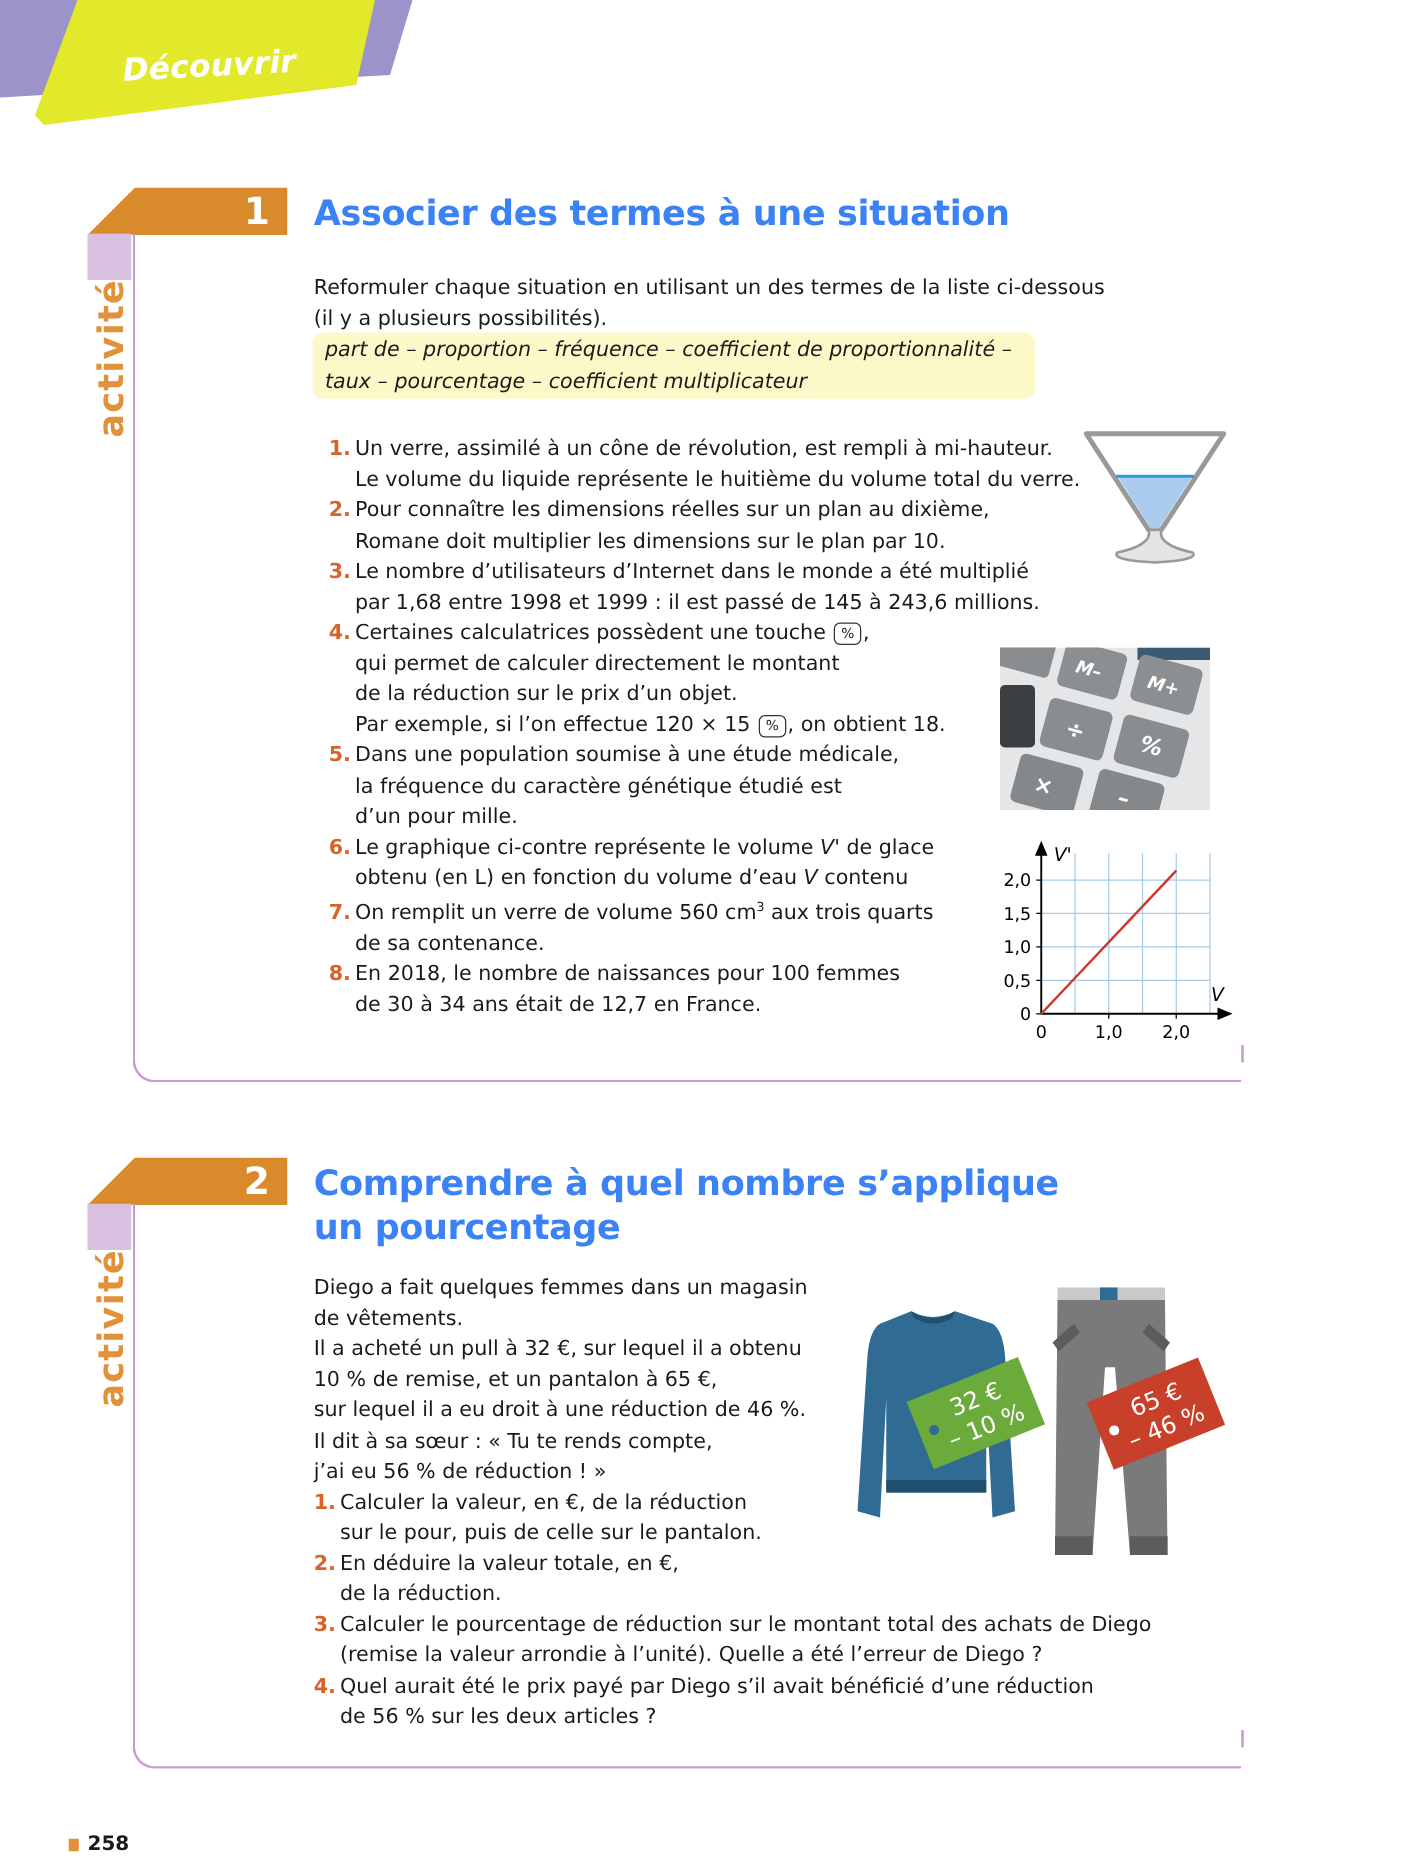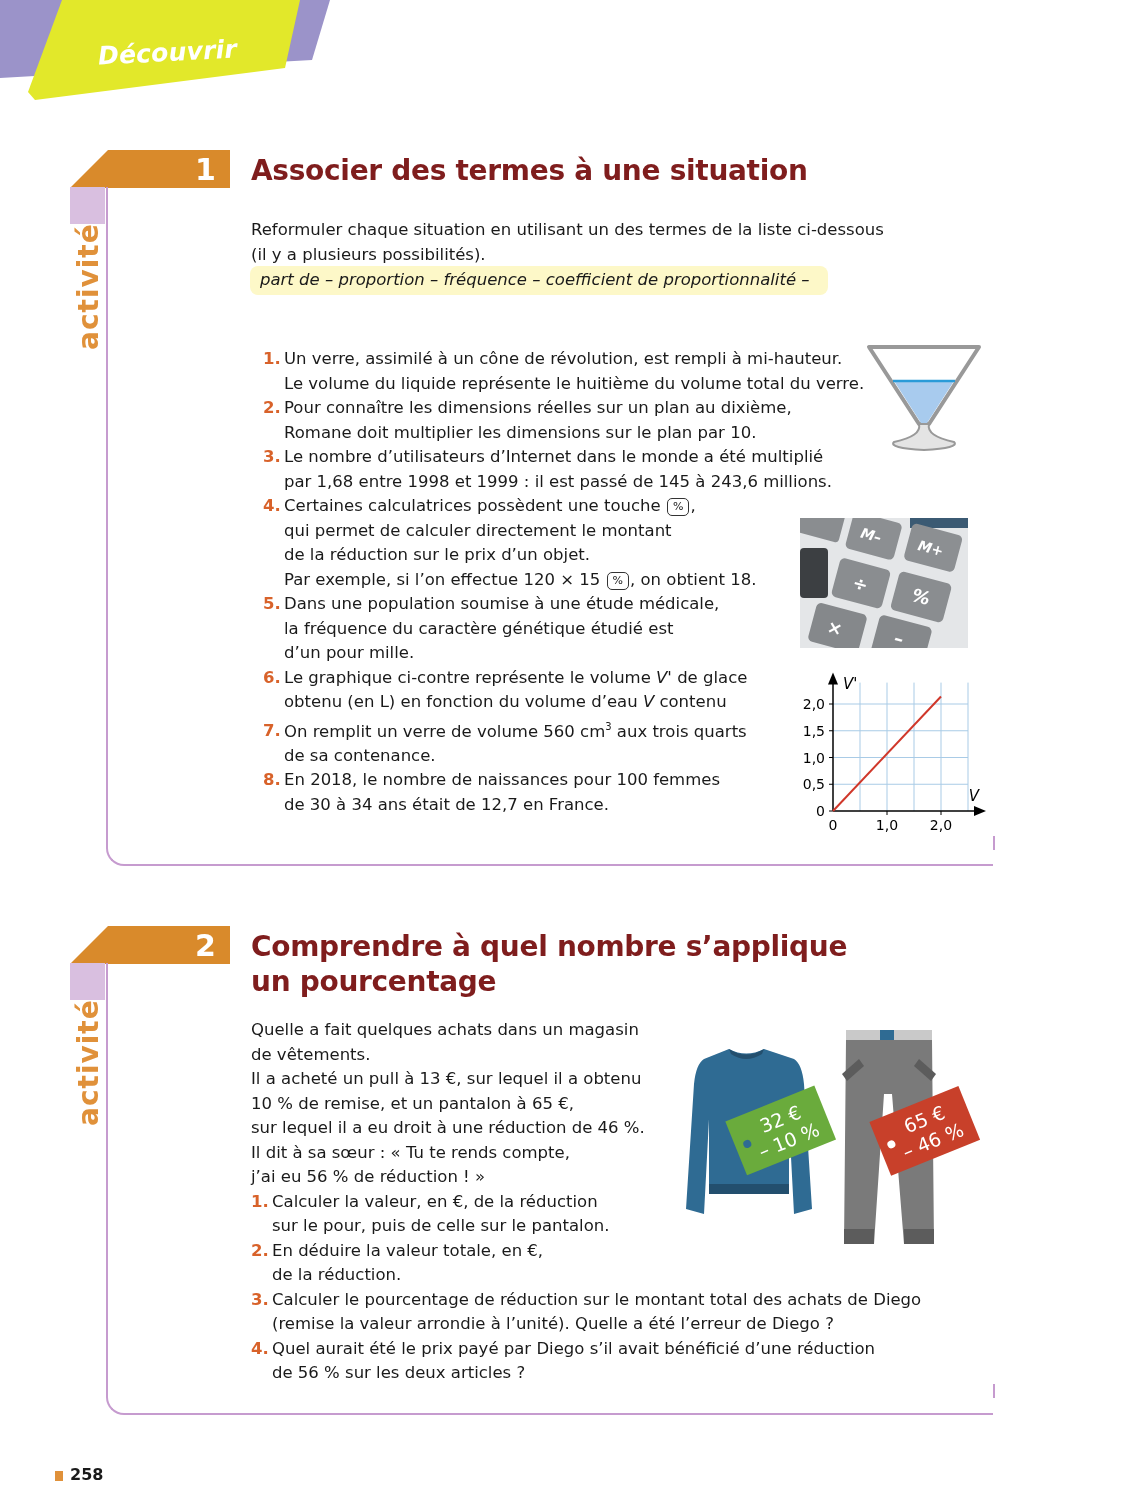--- a/index.html
+++ b/index.html
@@ -8,21 +8,21 @@
   .abs { position:absolute; }
 
   
   #banner-back { left:0; top:0; width:330px; height:100px; }
   #banner-text { left:98px; top:38px; font-size:25px; font-weight:bold; font-style:italic; color:#ffffff; letter-spacing:0.2px; transform:rotate(-3deg); }
   .act-num { font-size:30px; font-weight:bold; color:#ffffff; }
   .act-side { width:35px; background:#d9bfe0; }
   .act-label { font-size:28px; font-weight:bold; color:#e0913a; transform:rotate(-90deg); transform-origin:left top; letter-spacing:1px; }
   .act-frame { border-left:2px solid #c69bcf; border-bottom:2px solid #c69bcf; border-bottom-left-radius:18px; }
   .act-frame-right { width:2px; background:#c69bcf; }
-  .act-title { font-size:28px; font-weight:bold; color:#7f1d1d; line-height:35px; letter-spacing:-0.3px; }
+  .act-title { font-size:28px; font-weight:bold; color:#3b82f6; line-height:35px; letter-spacing:-0.3px; }
 
   .txt { font-size:16.5px; line-height:24.5px; color:#1a1a1a; }
   .num { color:#d8622a; font-weight:bold; display:inline-block; width:21px; }
   .indent { padding-left:21px; }
   .kw-box { background:#fdf8c8; border-radius:8px; padding:2px 10px; font-style:italic; font-size:16.5px; line-height:24.5px; }
   .key { display:inline-block; border:1.3px solid #333; border-radius:5px; font-size:11px; line-height:16px; padding:0 5px; margin:0 1px; vertical-align:1px; }
   sup { font-size:10px; }
 
   #page-num-box { left:55px; top:1471px; width:8px; height:10px; background:#e0913a; }
   #page-num { left:70px; top:1465px; font-size:16px; font-weight:bold; }
@@ -47,20 +47,21 @@
 
 <div class="abs act-title" style="left:251px;top:153px;">Associer des termes à une situation</div>
 
 <div class="abs txt" style="left:251px;top:208px;width:660px;margin-top:10px;">
   <div>Reformuler chaque situation en utilisant un des termes de la liste ci-dessous</div>
   <div>(il y a plusieurs possibilités).</div>
 </div>
 
 <div class="abs kw-box" style="left:250px;top:266px;width:558px;">
   <div>part de – proportion – fréquence – coefficient de proportionnalité –</div>
+  <div>taux – pourcentage – coefficient multiplicateur</div>
 </div>
 
 <div class="abs txt" style="left:251px;top:347px;width:620px;margin-left:12px;">
   <div>
     <div><span class="num">1.</span><span>Un verre, assimilé à un cône de révolution, est rempli à mi-hauteur.</span></div>
     <div class="indent">Le volume du liquide représente le huitième du volume total du verre.</div>
   </div>
   <div>
     <div><span class="num">2.</span><span>Pour connaître les dimensions réelles sur un plan au dixième,</span></div>
     <div class="indent">Romane doit multiplier les dimensions sur le plan par 10.</div>
@@ -178,23 +179,23 @@
 <div class="abs act-label" style="left:72px;top:1126px;">activité</div>
 <div class="abs act-frame" style="left:106px;top:963px;width:885px;height:450px;"></div>
 <div class="abs act-frame-right" style="left:993px;top:1384px;height:14px;"></div>
 
 <div class="abs act-title" style="left:251px;top:929px;">
   <div>Comprendre à quel nombre s’applique</div>
   <div>un pourcentage</div>
 </div>
 
 <div class="abs txt" style="left:251px;top:1018px;width:680px;">
-  <div>Quelle a fait quelques achats dans un magasin</div>
+  <div>Diego a fait quelques femmes dans un magasin</div>
   <div>de vêtements.</div>
-  <div>Il a acheté un pull à 13 €, sur lequel il a obtenu</div>
+  <div>Il a acheté un pull à 32 €, sur lequel il a obtenu</div>
   <div>10 % de remise, et un pantalon à 65 €,</div>
   <div>sur lequel il a eu droit à une réduction de 46 %.</div>
   <div>Il dit à sa sœur : « Tu te rends compte,</div>
   <div>j’ai eu 56 % de réduction ! »</div>
   <div>
     <div><span class="num">1.</span><span>Calculer la valeur, en €, de la réduction</span></div>
     <div class="indent">sur le pour, puis de celle sur le pantalon.</div>
   </div>
   <div>
     <div><span class="num">2.</span><span>En déduire la valeur totale, en €,</span></div>

